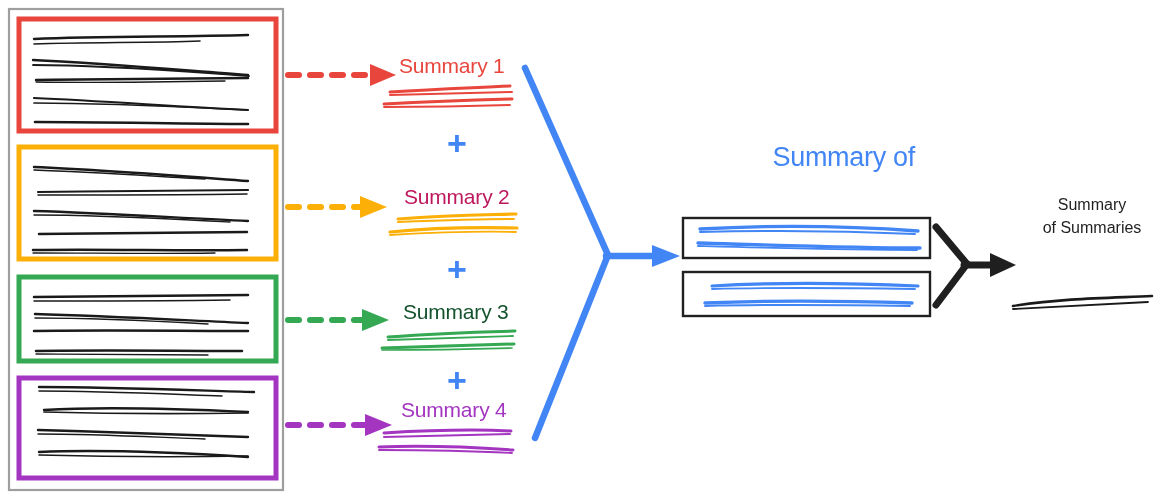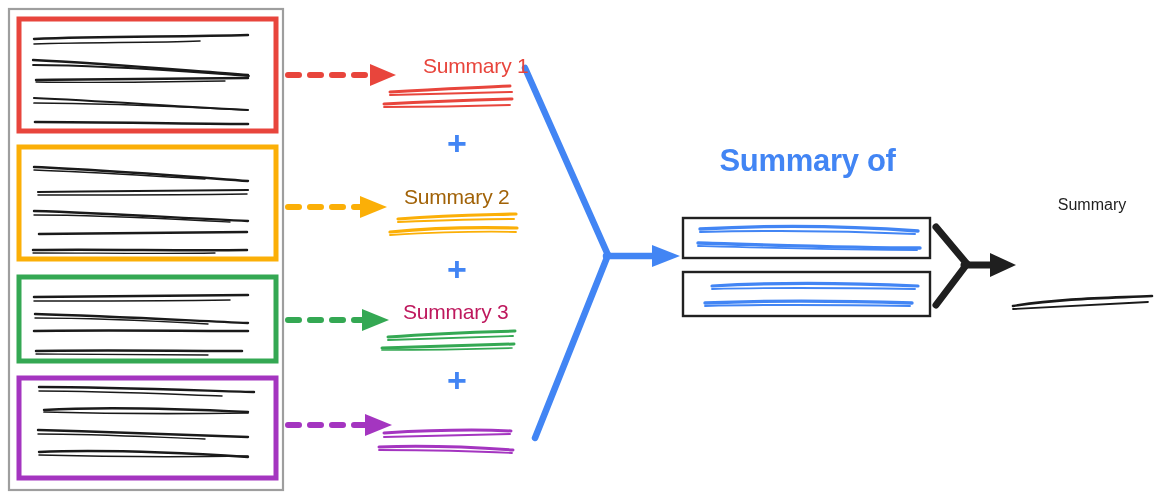--- a/index.html
+++ b/index.html
@@ -30,23 +30,23 @@
     white-space: nowrap;
     line-height: 1.18;
     user-select: none;
   }
   .summary-label {
     font-size: 21px;
     font-weight: 400;
     letter-spacing: -0.2px;
   }
   .sos-title {
-    font-size: 31px;
-    font-weight: 700;
-    text-align: center;
+    font-size: 27px;
+    font-weight: 400;
+    text-align: right;
     line-height: 1.33;
     letter-spacing: -0.3px;
   }
   .final-label {
     font-size: 16px;
     font-weight: 400;
     text-align: center;
     line-height: 1.42;
     color: #1f1f1f;
   }
@@ -196,34 +196,36 @@
       <line x1="964" y1="265" x2="995" y2="265" stroke="#1f1f1f" stroke-width="7" stroke-linecap="round"></line>
       <polygon points="990,253 1016,265 990,277" fill="#1f1f1f"></polygon>
     </g>
 
     <g stroke="#1a1a1a" fill="none" stroke-linecap="round">
       <path d="M1013 306 C 1065 298, 1110 298, 1152 296" stroke-width="2.6"></path>
       <path d="M1013 309 C 1065 306, 1110 304, 1148 302" stroke-width="1.8"></path>
     </g>
   </svg>
 
-  <div class="lbl summary-label" style="left:399px; top:54px; color:#E8453C;margin-left:24px;">Summary 1</div>
-
-  <div class="lbl summary-label" style="left:404px; top:185px; color:#a16207;">Summary 2</div>
-
-  <div class="lbl summary-label" style="left:403px; top:300px; color:#be185d;">Summary 3</div>
-
+  <div class="lbl summary-label" style="left:399px; top:54px; color:#E8453C;">Summary 1</div>
+
+  <div class="lbl summary-label" style="left:404px; top:185px; color:#be185d;">Summary 2</div>
+
+  <div class="lbl summary-label" style="left:403px; top:300px; color:#14532d;">Summary 3</div>
+
+  <div class="lbl summary-label" style="left:401px; top:398px; color:#A435C0;">Summary 4</div>
 
   <div class="lbl plus-sign" style="left:447px; top:126px; color:#4285F4;">+</div>
 
   <div class="lbl plus-sign" style="left:447px; top:252px; color:#4285F4;">+</div>
 
   <div class="lbl plus-sign" style="left:447px; top:363px; color:#4285F4;">+</div>
 
   <div class="lbl sos-title" style="left:700px; top:140px; width:215px; color:#4285F4;">
     <div>Summary of</div>
   </div>
 
   <div class="lbl final-label" style="left:1016px; top:194px; width:152px;">
     <div>Summary</div>
+    <div>of Summaries</div>
   </div>
 
 </div>
 
 </body></html>

